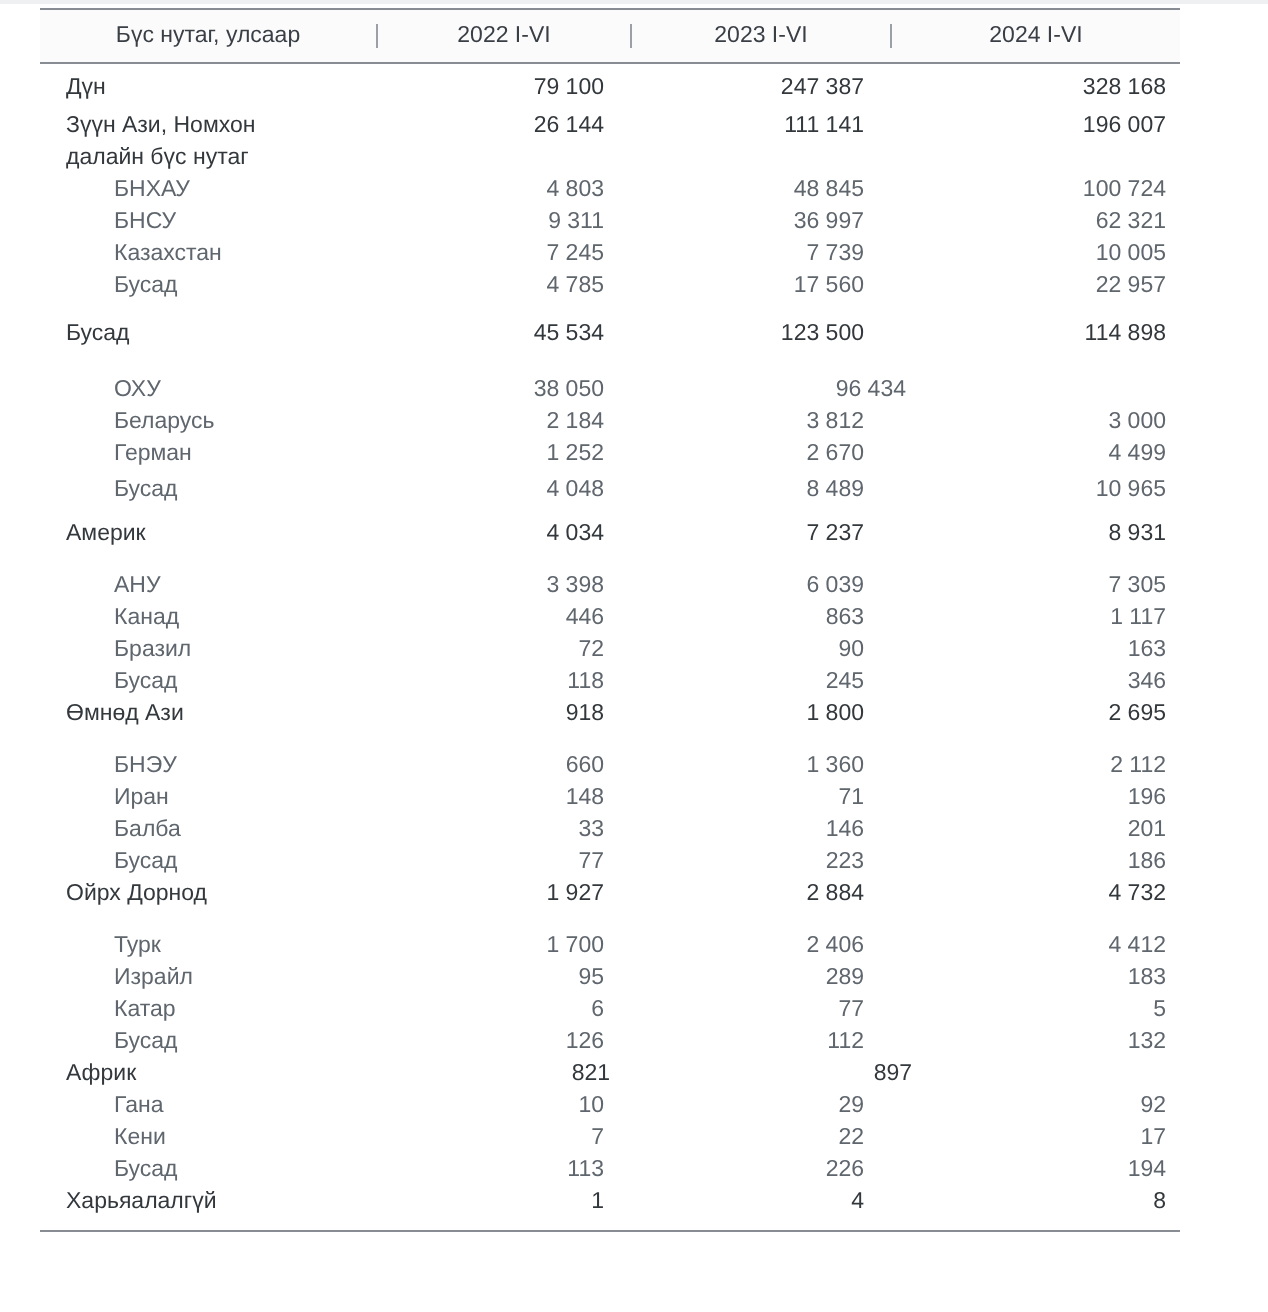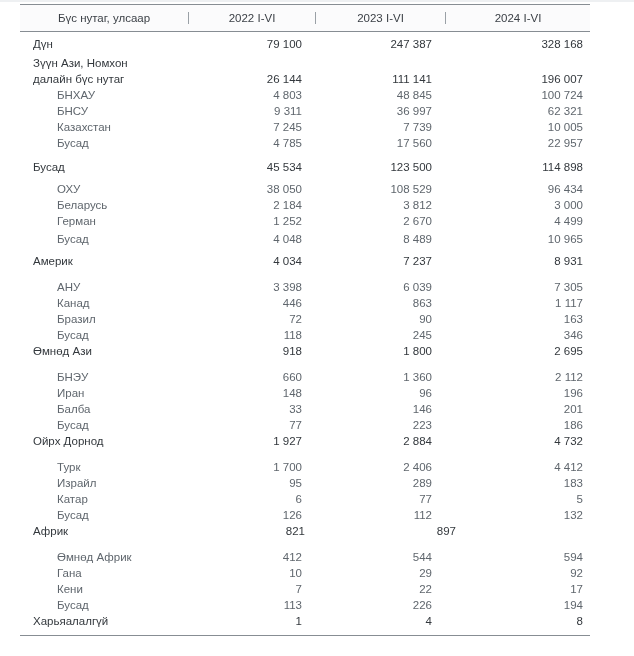--- a/index.html
+++ b/index.html
@@ -50,21 +50,21 @@
   .h-y1 { width: 130px; }
   .h-y2 { width: 145px; }
   
   .t-body {
     padding-top: 4px;
     padding-bottom: 6px;
     border-bottom: 1px solid #878d93;
   }
   .row {
     display: flex;
-    align-items: flex-end;
+    align-items: flex-start;
     min-height: 16px;
     line-height: 16px;
     font-size: 11.5px;
   }
   .row .label {
     width: 168px;
     box-sizing: border-box;
     padding-left: 13px;
   }
   .row.country .label { padding-left: 37px; }
@@ -131,24 +131,23 @@
         <div class="num n0">4 785</div>
         <div class="num n1">17 560</div>
         <div class="num n2">22 957</div>
       </div>
       <div class="row section" style="margin-top: 8px;">
         <div class="label"><span>Бусад</span></div>
         <div class="num n0">45 534</div>
         <div class="num n1">123 500</div>
         <div class="num n2">114 898</div>
       </div>
-      <div class="row country" style="margin-top: 6px;">
+      <div class="row country" style="margin-top: 12px;">
         <div class="label"><span>ОХУ</span></div>
         <div class="num n0">38 050</div>
-        <div class="num n1">108 529</div>
         <div class="num n2">96 434</div>
       </div>
       <div class="row country">
         <div class="label"><span>Беларусь</span></div>
         <div class="num n0">2 184</div>
         <div class="num n1">3 812</div>
         <div class="num n2">3 000</div>
       </div>
       <div class="row country">
         <div class="label"><span>Герман</span></div>
@@ -200,21 +199,21 @@
       </div>
       <div class="row country" style="margin-top: 10px;">
         <div class="label"><span>БНЭУ</span></div>
         <div class="num n0">660</div>
         <div class="num n1">1 360</div>
         <div class="num n2">2 112</div>
       </div>
       <div class="row country">
         <div class="label"><span>Иран</span></div>
         <div class="num n0">148</div>
-        <div class="num n1">96</div>
+        <div class="num n1">71</div>
         <div class="num n2">196</div>
       </div>
       <div class="row country">
         <div class="label"><span>Балба</span></div>
         <div class="num n0">33</div>
         <div class="num n1">146</div>
         <div class="num n2">201</div>
       </div>
       <div class="row country">
         <div class="label"><span>Бусад</span></div>
@@ -250,26 +249,20 @@
         <div class="label"><span>Бусад</span></div>
         <div class="num n0">126</div>
         <div class="num n1">112</div>
         <div class="num n2">132</div>
       </div>
       <div class="row section">
         <div class="label"><span>Африк</span></div>
         <div class="num n1">821</div>
         <div class="num n2">897</div>
       </div>
-      <div class="row country" style="margin-top: 10px;">
-        <div class="label"><span>Өмнөд Африк</span></div>
-        <div class="num n0">412</div>
-        <div class="num n1">544</div>
-        <div class="num n2">594</div>
-      </div>
       <div class="row country">
         <div class="label"><span>Гана</span></div>
         <div class="num n0">10</div>
         <div class="num n1">29</div>
         <div class="num n2">92</div>
       </div>
       <div class="row country">
         <div class="label"><span>Кени</span></div>
         <div class="num n0">7</div>
         <div class="num n1">22</div>

